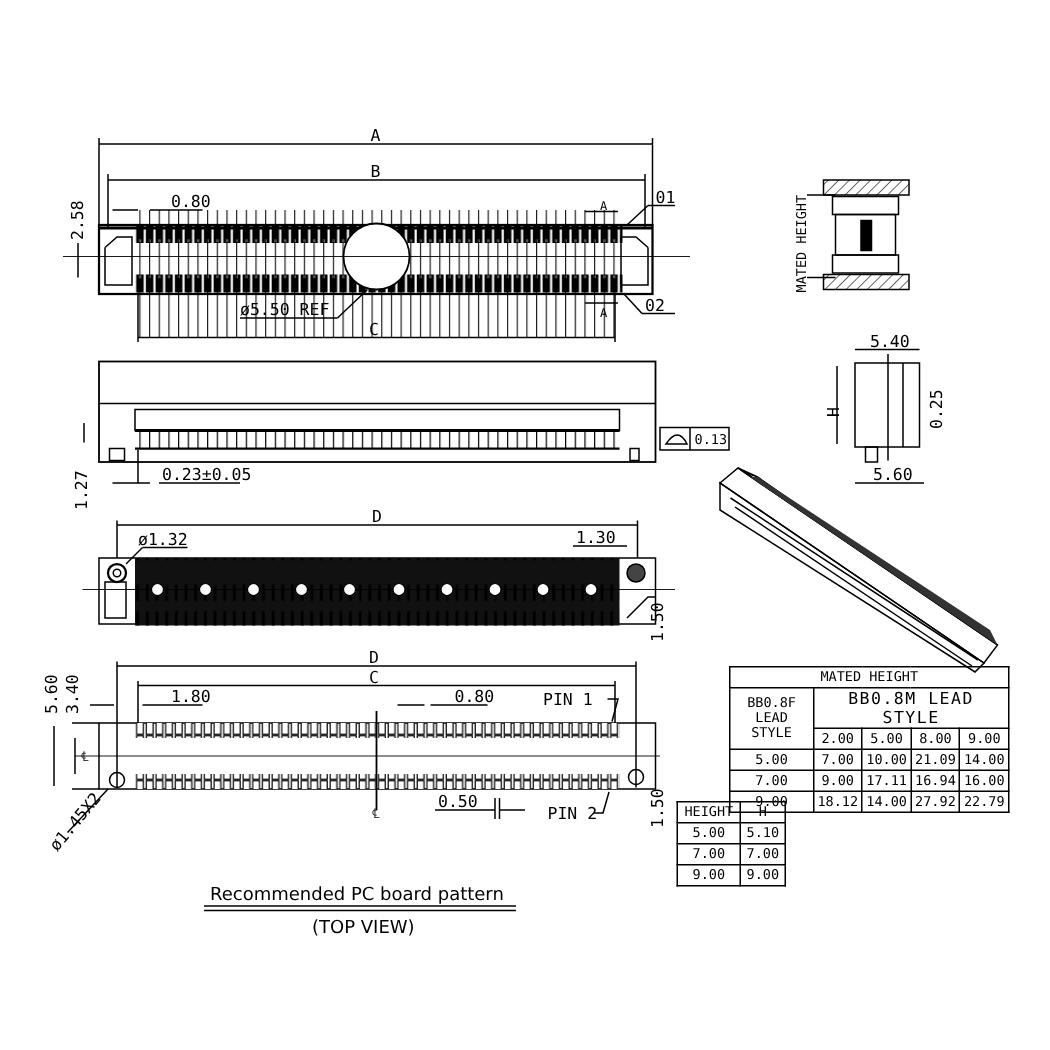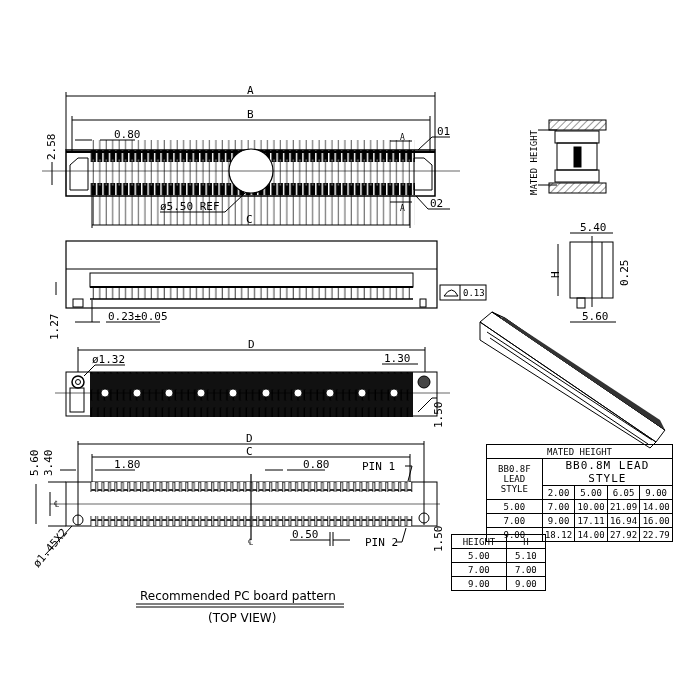--- a/index.html
+++ b/index.html
@@ -8,21 +8,21 @@
     .canvas { position: absolute; left: 0; top: 0; width: 700px; height: 700px; }
     svg text { font-family: "DejaVu Sans Mono", monospace; fill: #000; }
     .lbl { font-size: 11px; }
     .lbl-sm { font-size: 9px; }
     .lbl-xs { font-size: 8px; }
     .title { font-size: 12px; font-family: "DejaVu Sans", sans-serif; }
     table.spec { position: absolute; border-collapse: collapse; font-size: 9px; }
     table.spec td { border: 1px solid #000; text-align: center; padding: 0 2px; height: 13px; }
     #mated-table { left: 486px; top: 444px; width: 187px; }
     #mated-table .big { font-size: 11px; letter-spacing: 1px; margin-top: 12px; }
-    #height-table { left: 451px; top: 534px; width: 95px; }
+    #height-table { left: 451px; top: 534px; width: 73px; }
   </style>
 </head>
 <body>
 
 <div class="canvas">
 <svg width="700" height="700" viewBox="0 0 700 700" xmlns="http://www.w3.org/2000/svg" stroke="#000" fill="none" stroke-width="1">
 
   <g>
 
     <line x1="66" y1="96" x2="435" y2="96"></line>
@@ -264,21 +264,21 @@
       <tr>
     <td colspan="5">MATED HEIGHT</td>
   </tr>
   <tr>
     <td rowspan="2">BB0.8F LEAD STYLE</td>
     <td colspan="4" class="big">BB0.8M LEAD STYLE</td>
   </tr>
   <tr>
     <td>2.00</td>
     <td>5.00</td>
-    <td>6.05</td>
+    <td>8.00</td>
     <td>9.00</td>
   </tr>
   <tr>
     <td>5.00</td>
     <td>7.00</td>
     <td>10.00</td>
     <td>21.09</td>
     <td>14.00</td>
   </tr>
   <tr>

